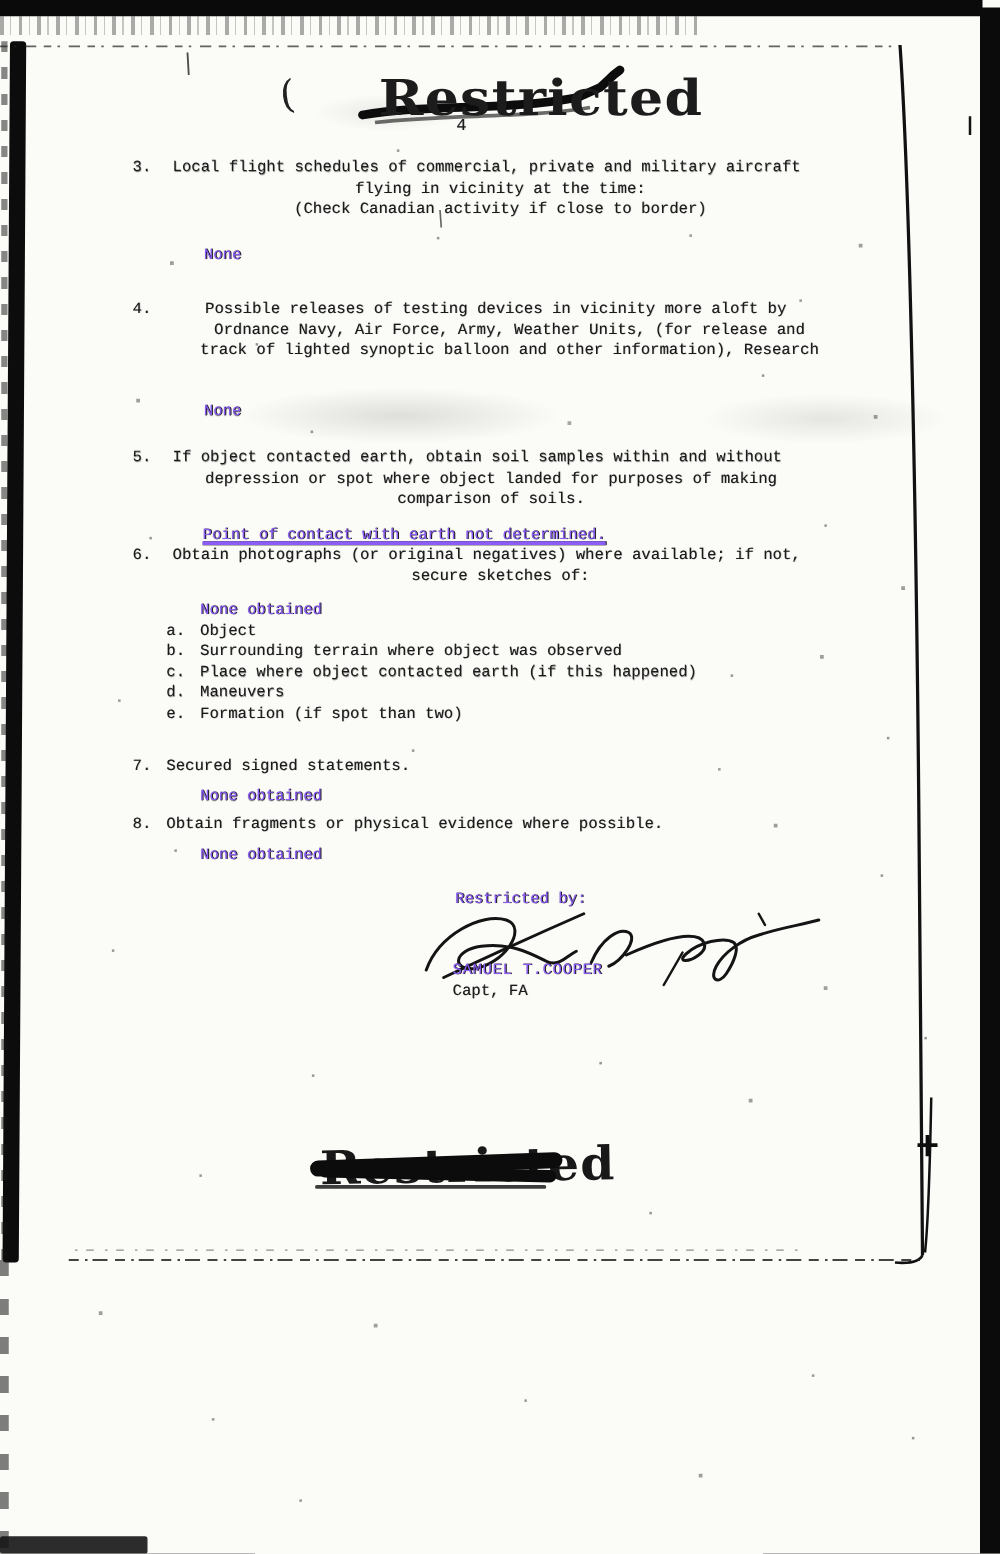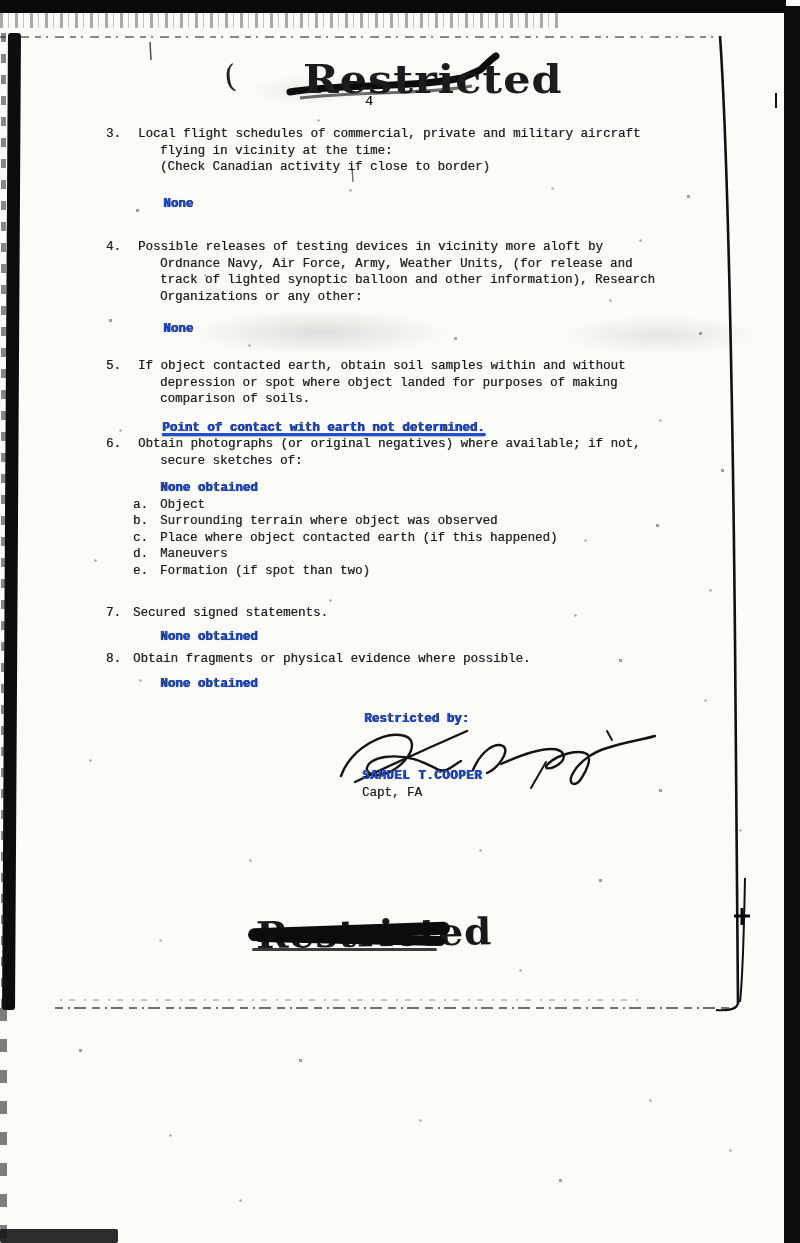--- a/index.html
+++ b/index.html
@@ -35,23 +35,23 @@
     240px 1200px 0 .5px #333,80px 1050px 0 1px #444,730px 1150px 0 .5px #333,
     350px 190px 0 .5px #333,205px 275px 0 .5px #333,640px 240px 0 .5px #333,
     110px 320px 0 1px #444,740px 830px 0 .5px #333,330px 600px 0 .5px #333,
     575px 615px 0 .5px #333;}
   
   .tw{position:absolute;font-size:12.5px;line-height:16.5px;color:#1a1a1a;white-space:pre;
       text-shadow:.4px .3px .6px rgba(25,25,25,.5);}
   .item{position:absolute;left:0;width:720px;}
   .item .num{position:absolute;left:106px;top:0;}
   .item .lines{position:absolute;left:138px;top:0;}
-  .line{position:relative;font-size:12.5px;line-height:16.5px;white-space:pre;}
+  .line{position:relative;font-size:12.5px;line-height:16.5px;white-space:pre;text-align:center;}
   .wrap{padding-left:22px;}
-  .answer{font-weight:700;color:#1d4ed8;text-shadow:.8px 0 0 #1c1c1c,.3px .4px .8px rgba(10,10,10,.6);}
+  .answer{font-weight:400;color:#8b5cf6;text-shadow:.8px 0 0 #1c1c1c,.3px .4px .8px rgba(10,10,10,.6);}
   .struck{text-decoration:underline;text-decoration-thickness:2.5px;text-underline-offset:2px;margin-left:12px;}
   .sub{position:relative;display:flex;font-size:12.5px;line-height:16.4px;white-space:pre;}
   .sub .letter{width:27px;}
   
   .stamp{position:absolute;font-family:"DejaVu Serif","Liberation Serif",serif;font-weight:700;color:#1c1c1c;}
   .stamp-top{left:303px;top:54px;font-size:43px;letter-spacing:1px;transform:scaleY(.92);}
   .stamp-bottom{left:256px;top:910px;font-size:39px;letter-spacing:1px;transform:rotate(-1deg) scaleY(.95);color:#181818;}
   .strike-bar{position:absolute;background:#0c0c0c;border-radius:8px;}
   .paren-mark{position:absolute;left:224px;top:58px;font-family:"DejaVu Serif",serif;font-size:31px;color:#222;transform:rotate(-6deg);}
   .page-num{left:365px;top:94px;font-size:13.5px;}
@@ -107,21 +107,20 @@
     </div>
   </div>
   <div class="tw answer" style="left:163px;top:196px">None</div>
 
   <div class="item" style="top:239px">
     <div class="num tw">4.</div>
     <div class="lines">
       <div class="tw line">Possible releases of testing devices in vicinity more aloft by</div>
       <div class="tw line wrap">Ordnance Navy, Air Force, Army, Weather Units, (for release and</div>
       <div class="tw line wrap">track of lighted synoptic balloon and other information), Research</div>
-      <div class="tw line wrap">Organizations or any other:</div>
     </div>
   </div>
   <div class="tw answer" style="left:163px;top:321px">None</div>
 
   <div class="item" style="top:358px">
     <div class="num tw">5.</div>
     <div class="lines">
       <div class="tw line">If object contacted earth, obtain soil samples within and without</div>
       <div class="tw line wrap">depression or spot where object landed for purposes of making</div>
       <div class="tw line wrap">comparison of soils.</div>

